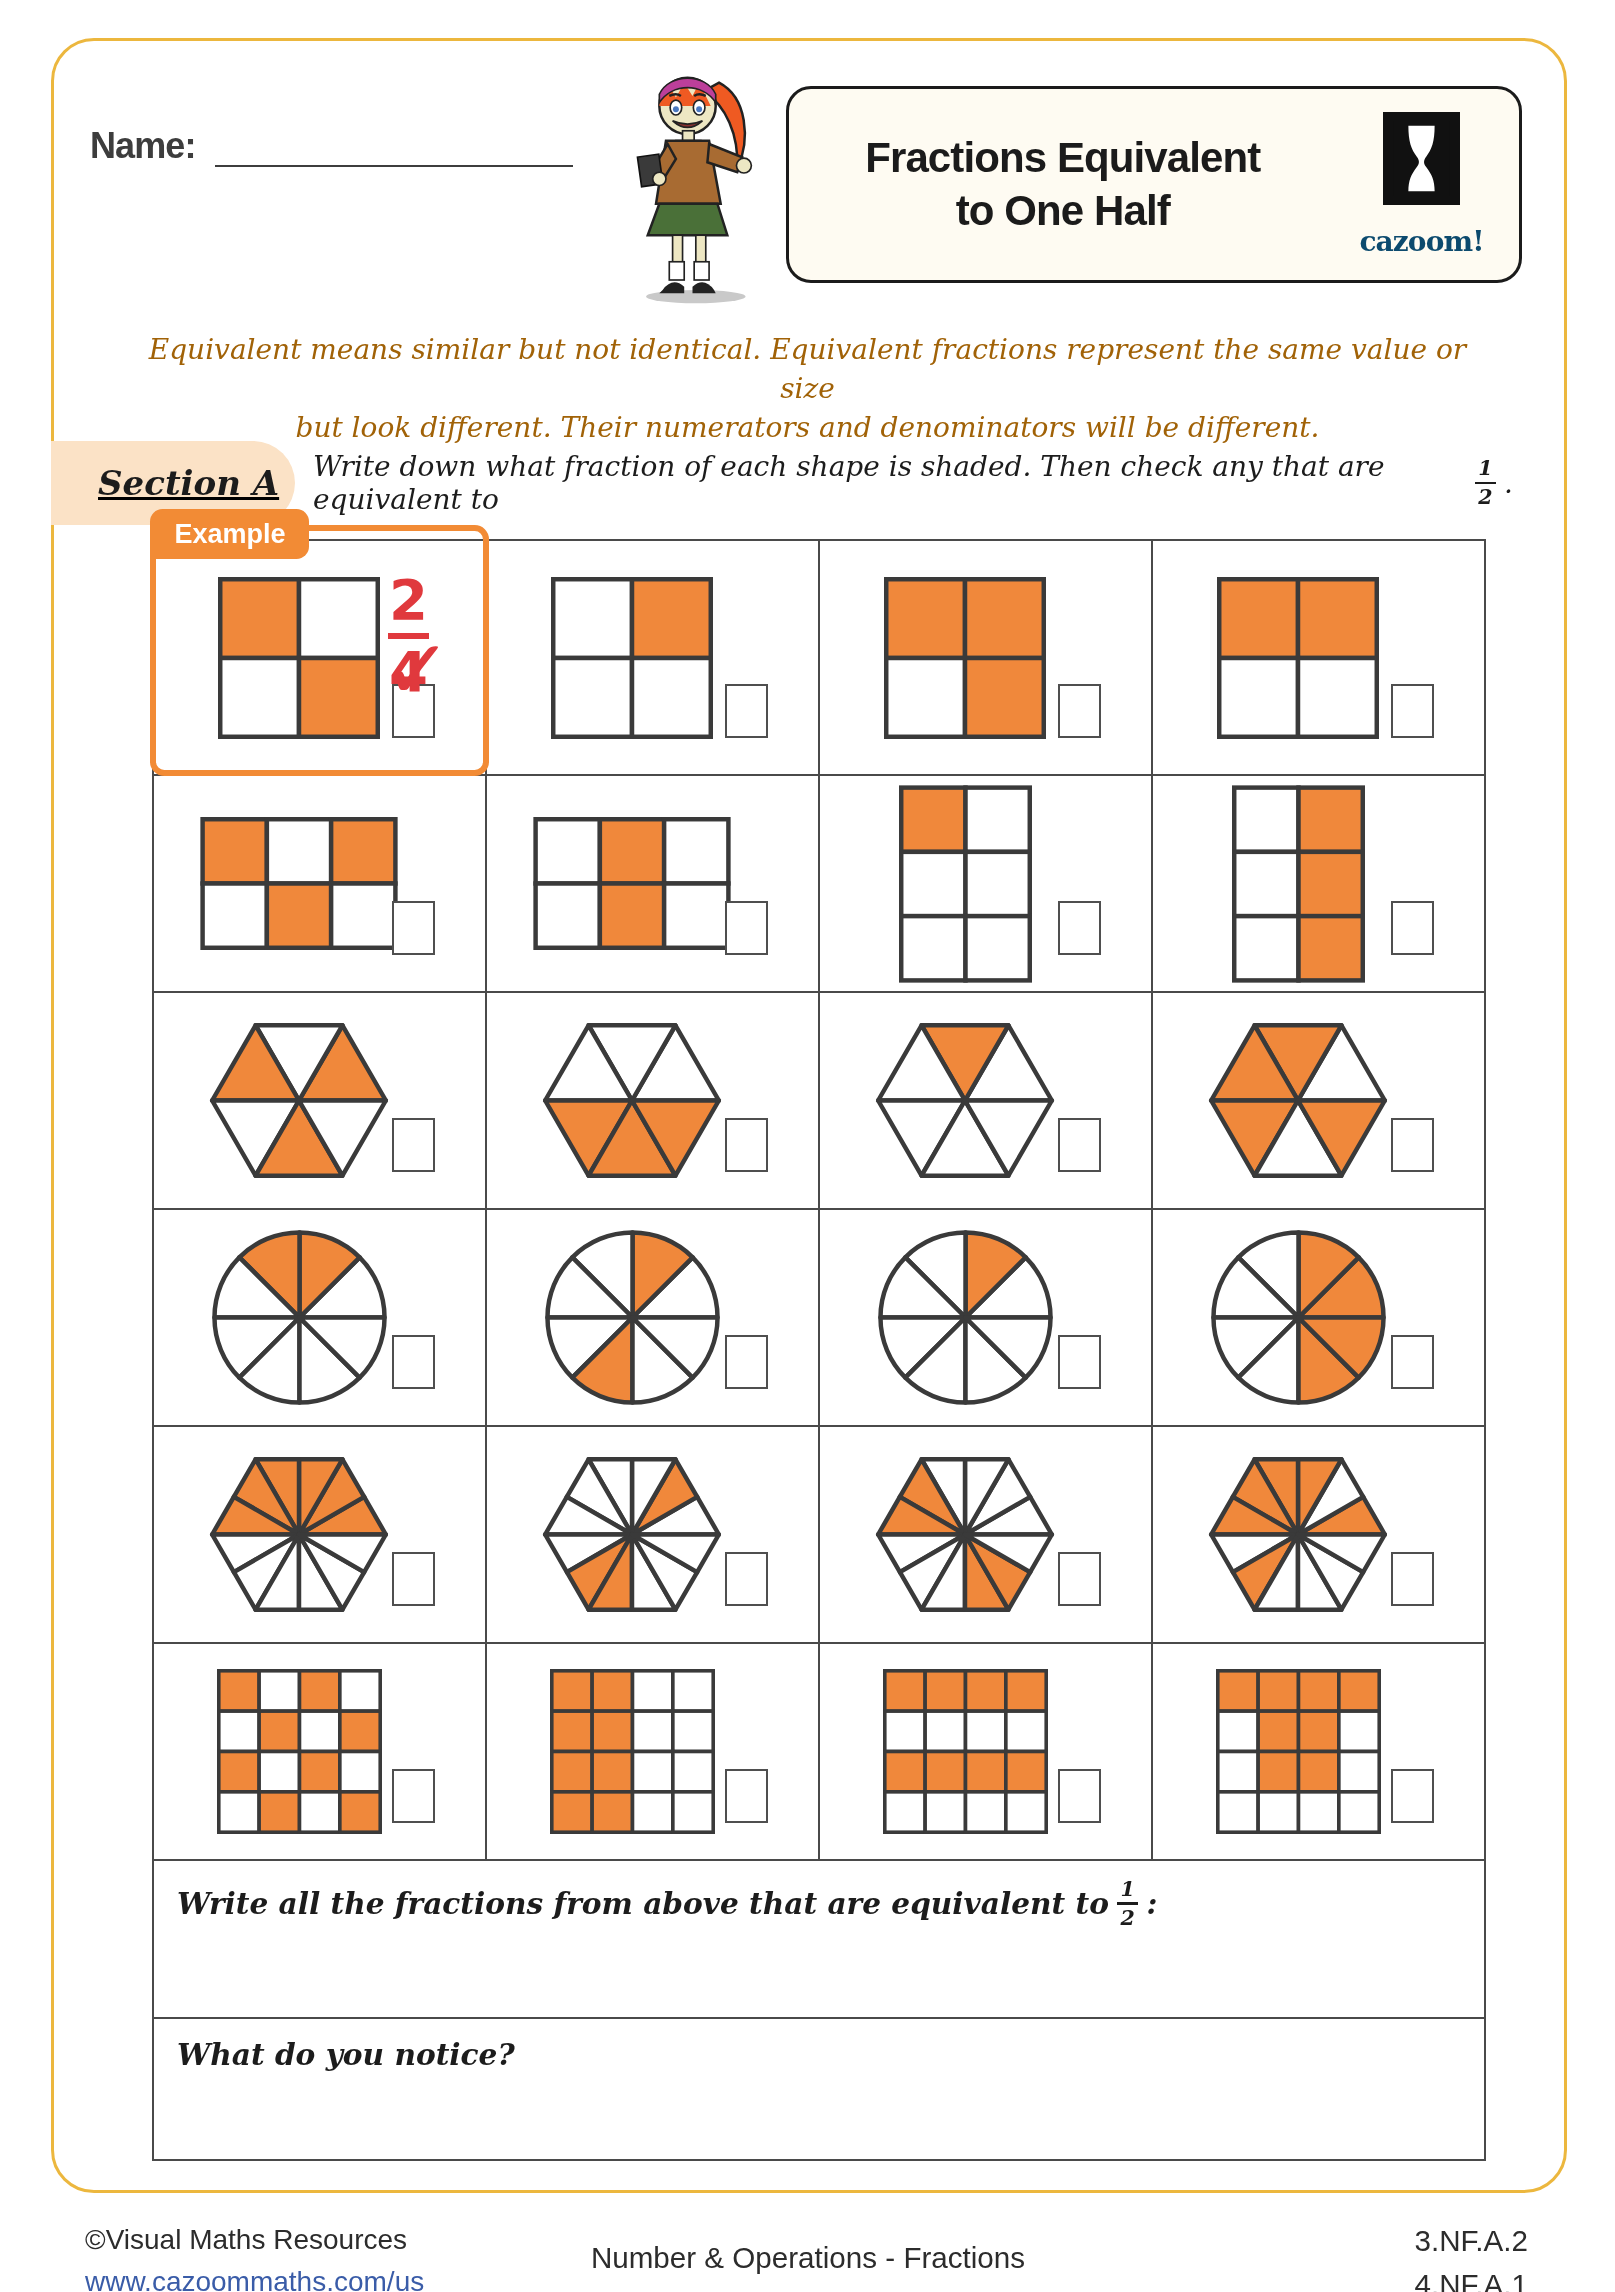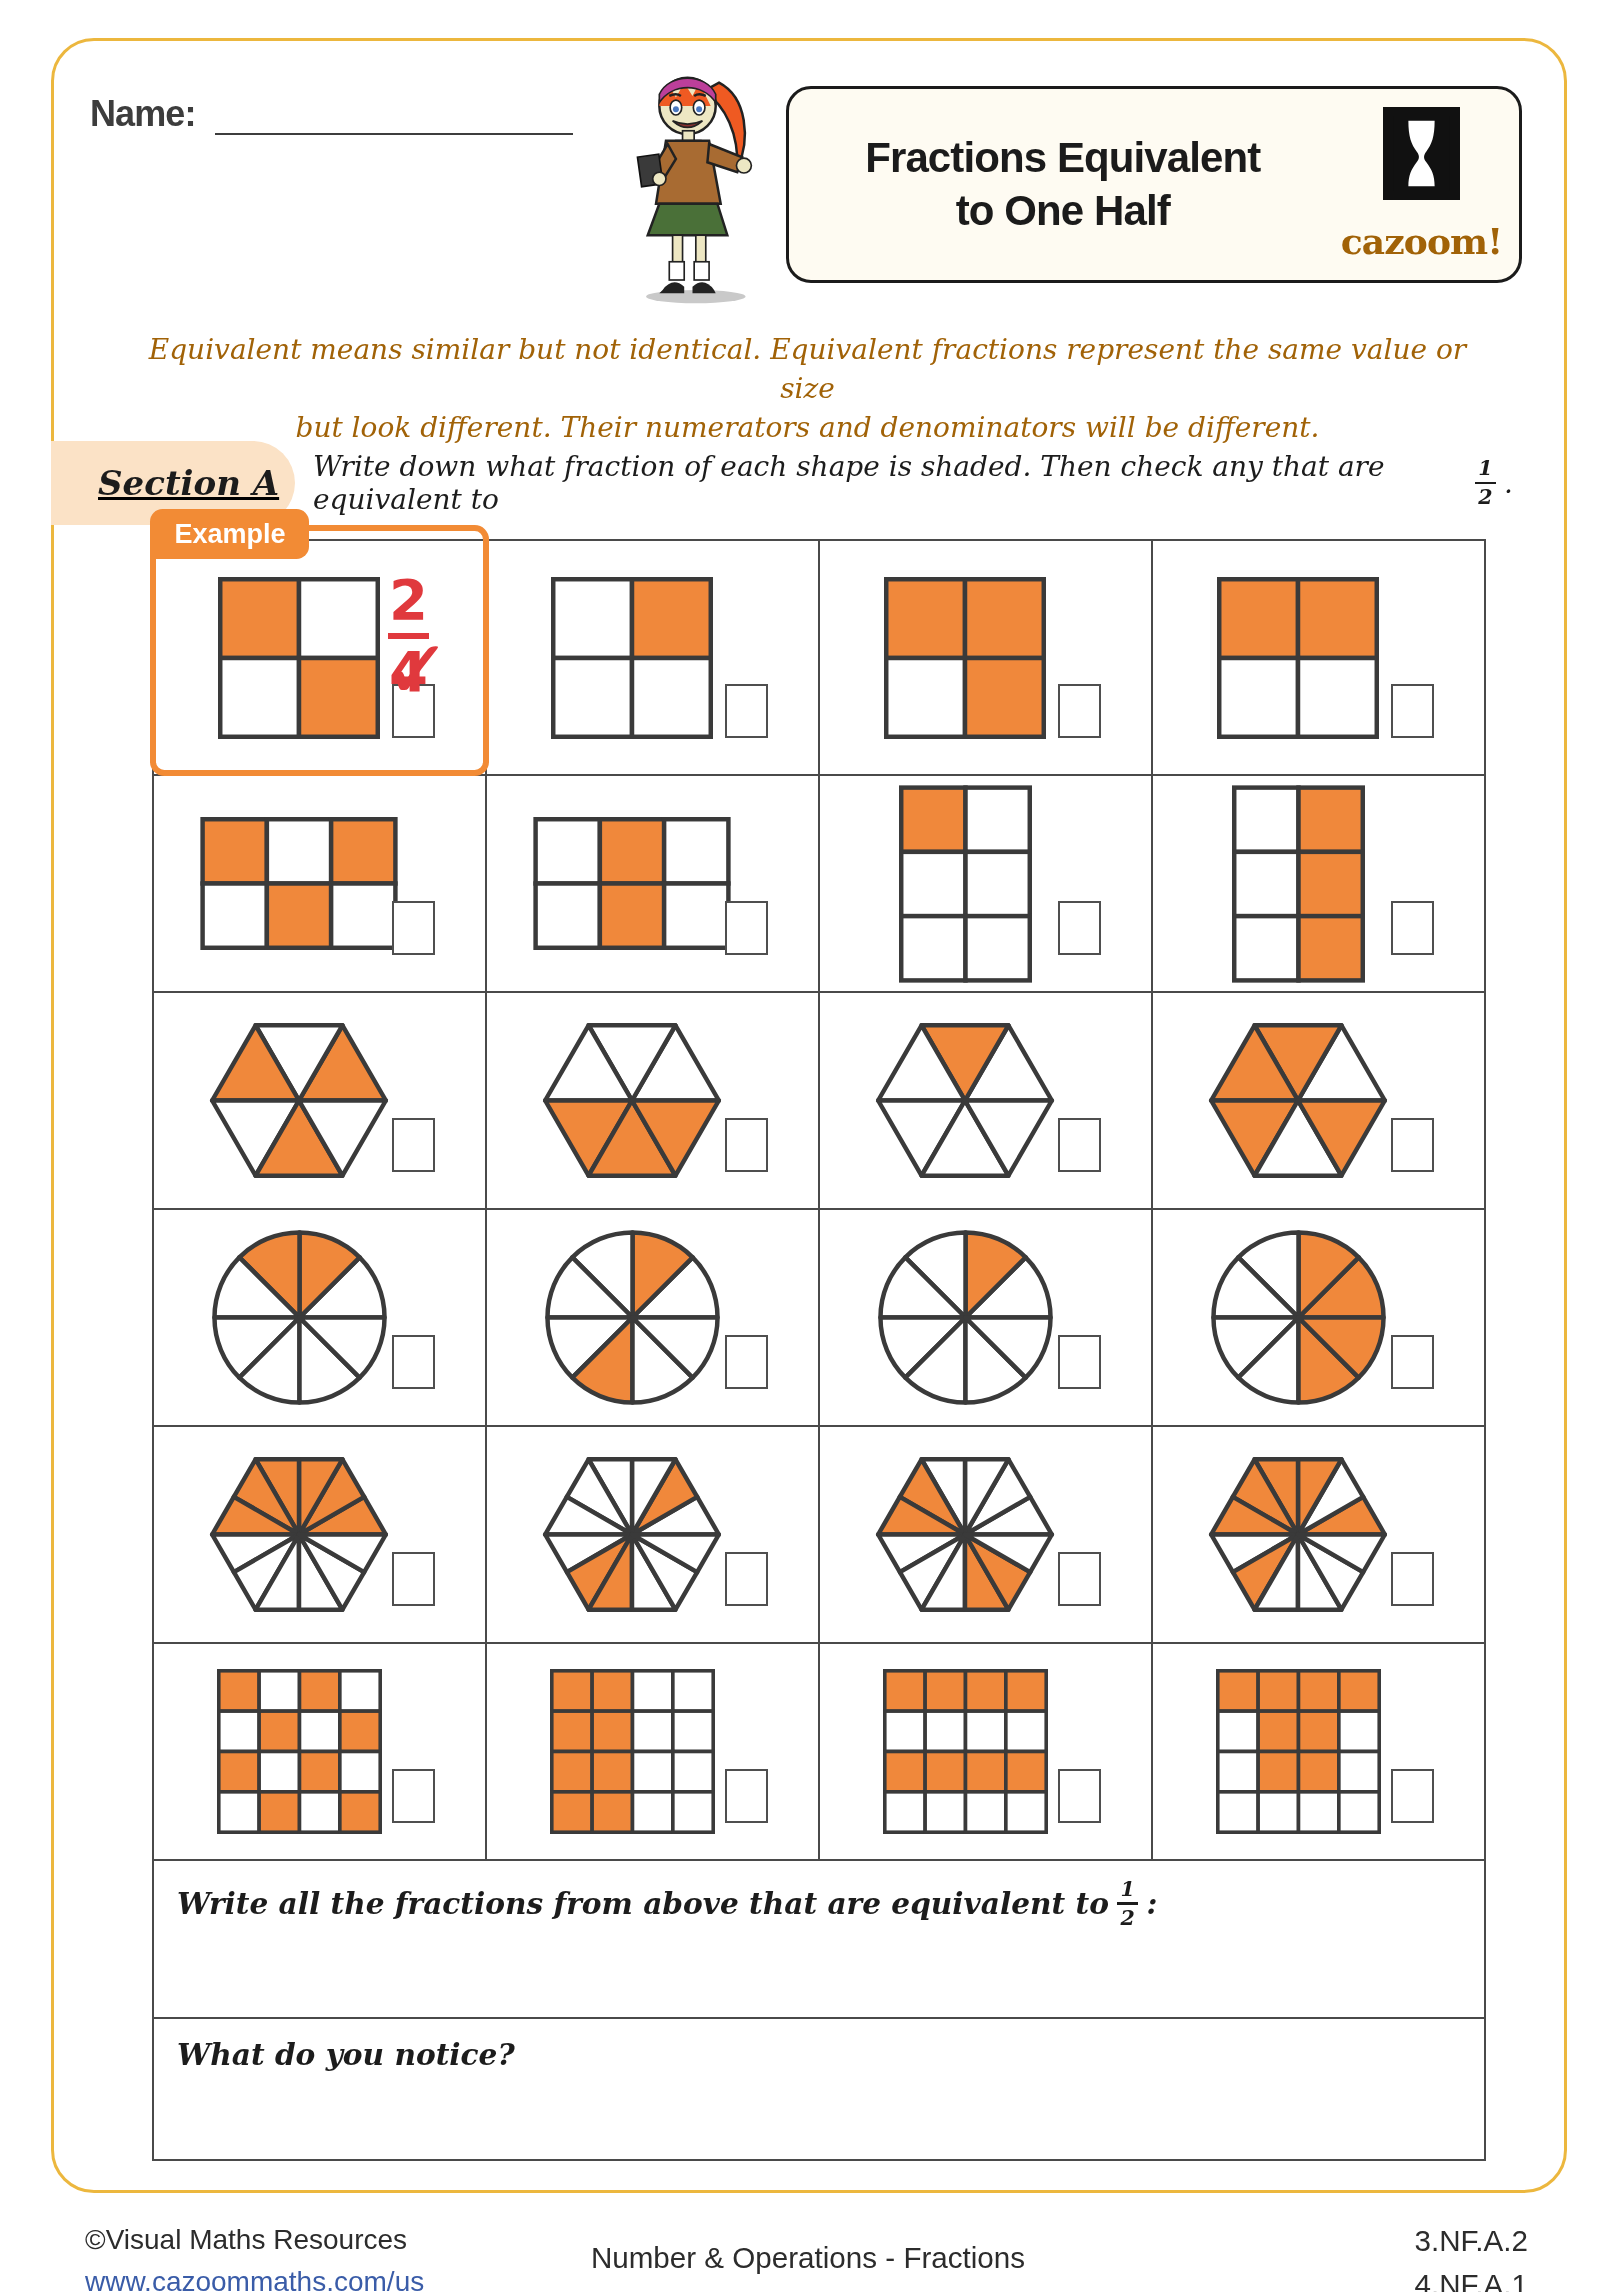--- a/index.html
+++ b/index.html
@@ -4,34 +4,34 @@
 <style>
   html,body{margin:0;padding:0;}
   body{width:1616px;height:2293px;position:relative;background:#fff;
        font-family:"Liberation Sans",sans-serif;overflow:hidden;}
 
   .page-border{position:absolute;left:51px;top:38px;width:1510px;height:2149px;
        border:3.6px solid #ECB73E;border-radius:43px;background:#fff;}
 
   
   .name-date{position:absolute;left:90px;top:93px;}
-  .nd-row{display:flex;align-items:flex-end;margin-bottom:25px;}
+  .nd-row{display:flex;align-items:flex-end;margin-bottom:25px;margin-top:32px;}
   .nd-label{font-size:36px;font-weight:bold;color:#3d3d3d;letter-spacing:-0.9px;}
   .write-line{display:inline-block;width:358px;border-bottom:2.7px solid #3d3d3d;height:36px;margin-left:19.7px;}
 
   .girl{position:absolute;left:593px;top:56px;}
 
   .title-box{position:absolute;left:786px;top:86px;width:736px;height:197px;
        border:3.6px solid #1b1b1b;border-radius:25px;background:#FEFBF2;
        display:flex;align-items:center;box-sizing:border-box;}
   .title-text{flex:1;text-align:center;font-size:42px;font-weight:bold;color:#1b1b1b;
        line-height:1.25;letter-spacing:-0.9px;}
   .logo{width:170px;display:flex;flex-direction:column;align-items:center;margin-right:12.5px;}
   .logo-mark{width:77px;height:93px;background:#111;display:flex;align-items:center;justify-content:center;}
-  .logo-word{font-family:"DejaVu Serif",serif;font-weight:bold;font-size:36px;color:#a16207;margin-top:20px;letter-spacing:-0.9px;}
+  .logo-word{font-family:"DejaVu Serif",serif;font-weight:bold;font-size:28px;color:#0c4a6e;margin-top:20px;letter-spacing:-0.9px;}
 
   .intro{position:absolute;left:134px;top:330px;width:1347px;text-align:center;
        font-family:"DejaVu Serif",serif;font-style:italic;font-size:28px;color:#a16207;line-height:1.4;}
 
   .section-pill{position:absolute;left:51px;top:441px;width:244px;height:84px;background:#FBE2C6;
        border-radius:0 42px 42px 0;display:flex;align-items:center;text-decoration:underline;}
   .section-pill span{font-family:"DejaVu Serif",serif;font-style:italic;font-weight:bold;
        font-size:34px;color:#1c1c1c;margin-left:47px;}
   .instruction{position:absolute;left:313px;top:441px;height:84px;width:1200px;
        display:flex;align-items:center;font-family:"DejaVu Serif",serif;font-style:italic;

